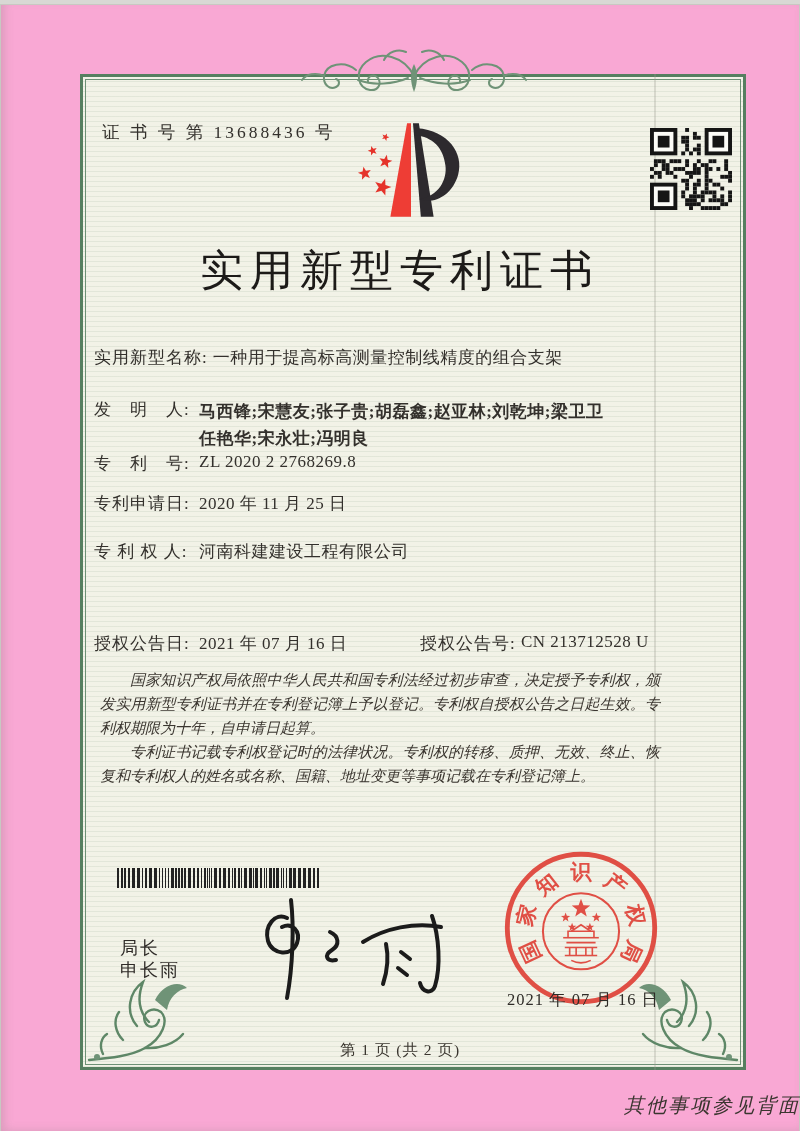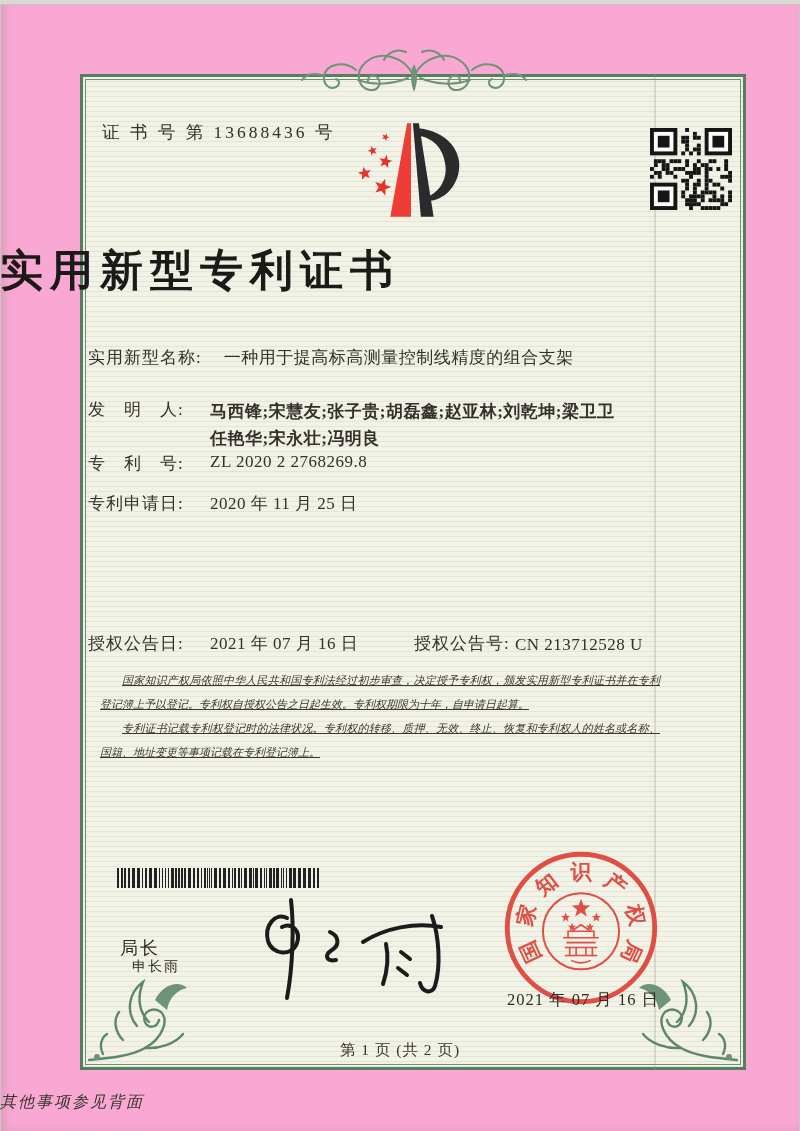--- a/index.html
+++ b/index.html
@@ -34,53 +34,53 @@
     position:absolute;left:654px;top:70px;width:2px;height:996px;
     background:rgba(150,150,140,.28);
   }
   .cert-no{
     position:absolute;left:102px;top:116px;font-size:17.5px;letter-spacing:3px;
     color:#33302c;
   }
   .logo{position:absolute;left:352px;top:114px;width:118px;height:104px;}
   .qr{position:absolute;left:650px;top:124px;width:82px;height:82px;}
   .title{
-    position:absolute;left:0;right:0;top:238px;margin:0;
-    font-size:43px;font-weight:bold;letter-spacing:7px;color:#1c1a18;
+    position:absolute;left:0;right:0;top:238px;margin:0;text-align:center;
+    font-size:43px;font-weight:normal;letter-spacing:7px;color:#1c1a18;
   }
   .row{
-    position:absolute;left:88px;display:flex;gap:22px;
+    position:absolute;left:94px;display:flex;gap:5px;
     font-size:17px;white-space:nowrap;color:#33302c;
   }
   .row .lbl{display:inline-block;min-width:100px;letter-spacing:1px;}
   .row .val{letter-spacing:.5px;}
   .row .val .vline{display:block;line-height:27px;font-weight:bold;}
-  .pair2{position:absolute;left:0;display:flex;gap:5px;align-items:flex-end;}
+  .pair2{position:absolute;left:0;display:flex;gap:5px;}
   .body-text{
     position:absolute;left:100px;top:664px;width:560px;
-    font-size:11px;line-height:24px;text-align:justify;
-    font-style:italic;color:#3a352f;text-decoration:underline;
+    font-size:15px;line-height:24px;text-align:justify;
+    font-style:italic;color:#3a352f;
   }
   .body-text p{margin:0;text-indent:2em;}
   .barcode{position:absolute;left:117px;top:864px;width:205px;height:20px;}
   .sig-title{position:absolute;left:120px;top:932px;font-size:18px;letter-spacing:2px;}
-  .sig-name{position:absolute;left:132px;top:954px;font-size:14px;letter-spacing:2px;}
+  .sig-name{position:absolute;left:120px;top:954px;font-size:18px;letter-spacing:2px;}
   .signature{position:absolute;left:235px;top:892px;width:235px;height:108px;}
   .seal{position:absolute;left:500px;top:843px;width:162px;height:162px;opacity:.92;}
   .seal-date{
     position:absolute;left:498px;top:985px;width:170px;text-align:center;
     font-size:16.5px;letter-spacing:1px;color:#2e2b27;
   }
   .page-info{
     position:absolute;left:0;right:0;top:1036px;text-align:center;
     font-size:15.5px;letter-spacing:1px;color:#3a362f;
   }
   .back-note{
-    position:absolute;left:0;right:0;top:1088px;text-align:left;
-    font-size:16px;letter-spacing:2px;font-style:italic;color:#3a352f;
+    position:absolute;left:0;right:0;top:1088px;text-align:right;
+    font-size:20px;letter-spacing:2px;font-style:italic;color:#3a352f;
   }
   .orn-top{position:absolute;left:289px;top:34px;width:250px;height:64px;}
   .orn-bl{position:absolute;left:83px;top:950px;width:112px;height:112px;}
   .orn-br{position:absolute;left:631px;top:950px;width:112px;height:112px;transform:scaleX(-1);}
 </style>
 </head>
 <body>
 
 <div class="sheet">
 
@@ -290,20 +290,24 @@
   <div class="row" style="top:448px">
     <span class="lbl">专　利　号:</span>
     <span class="val">ZL 2020 2 2768269.8</span>
   </div>
 
   <div class="row" style="top:488px">
     <span class="lbl">专利申请日:</span>
     <span class="val">2020 年 11 月 25 日</span>
   </div>
 
+  <div class="row" style="top:536px">
+    <span class="lbl">专 利 权 人:</span>
+    <span class="val">河南科建建设工程有限公司</span>
+  </div>
 
 
   <div class="row" style="top:628px;width:560px">
     <span class="lbl">授权公告日:</span>
     <span class="val">2021 年 07 月 16 日</span>
     <span class="pair2" style="left:326px">
       <span class="lbl" style="min-width:96px">授权公告号:</span>
       <span class="val">CN 213712528 U</span>
     </span>
   </div>

